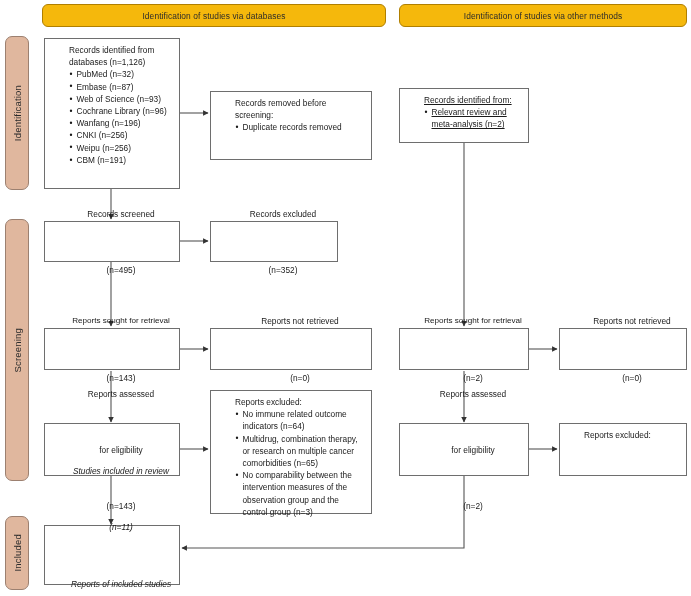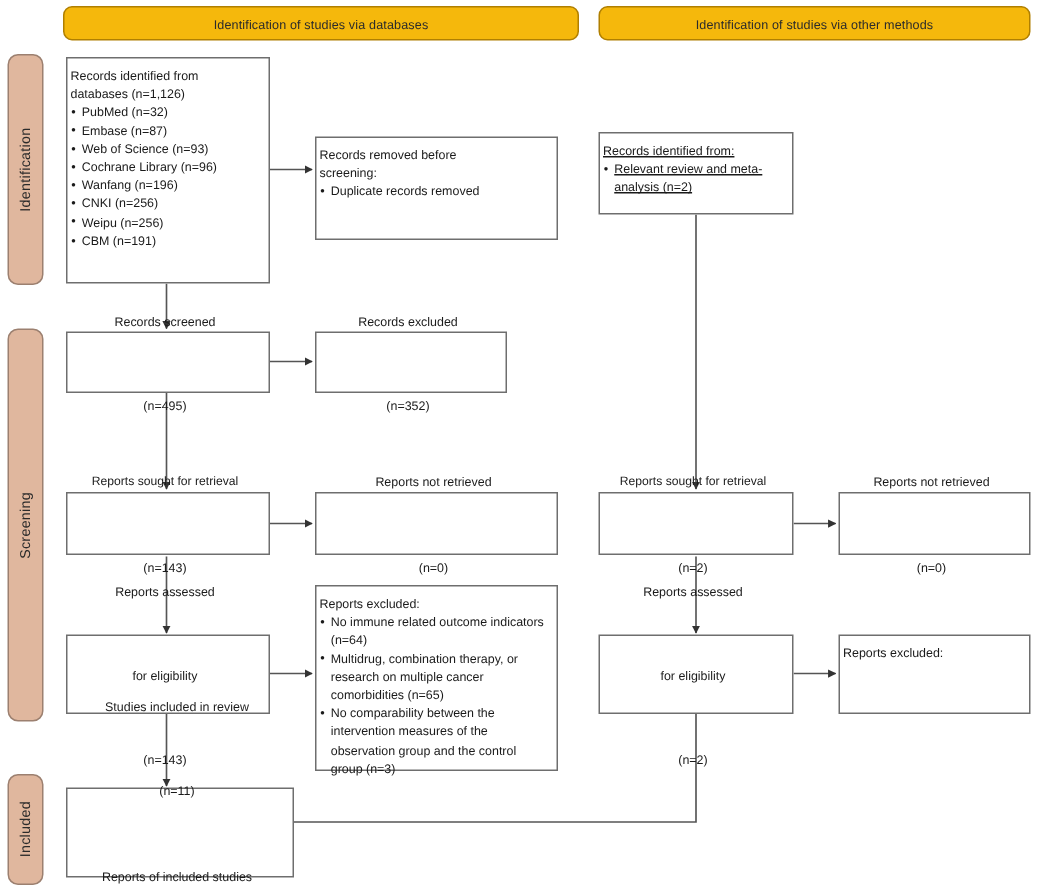--- a/index.html
+++ b/index.html
@@ -54,21 +54,21 @@
     color: #2b2b2b;
     letter-spacing: 0.1px;
     white-space: nowrap;
   }
 
   
   .box {
     position: absolute;
     background: #ffffff;
     border: 1px solid #6e6e6e;
-    padding: 5px 6px 4px 2px;
+    padding: 5px 6px 4px 24px;
     font-size: 8.3px;
     line-height: 12.2px;
     color: #1a1a1a;
   }
   .box.center { text-align: center; }
   .box.vcenter {
     display: flex;
     flex-direction: column;
     justify-content: center;
     gap: 44px;
@@ -207,21 +207,21 @@
 
   <div class="box" style="left:210px; top:390px; width:162px; height:124px;">
     <div class="ln">Reports excluded:</div>
     <ul>
       <li>No immune related outcome indicators (n=64)</li>
       <li>Multidrug, combination therapy, or research on multiple cancer comorbidities (n=65)</li>
       <li>No comparability between the intervention measures of the observation group and the control group (n=3)</li>
     </ul>
   </div>
 
-  <div class="box center vcenter" style="left:44px; top:525px; width:152px; height:60px;">
+  <div class="box center vcenter" style="left:44px; top:525px; width:136px; height:60px;font-style:italic;">
     <div class="ln">Studies included in review</div>
     <div class="ln">(n=11)</div>
     <div class="ln">Reports of included studies</div>
     <div class="ln">(n=11)</div>
   </div>
 
   <div class="box" style="left:399px; top:88px; width:130px; height:55px;text-decoration:underline;">
     <div class="ln">Records identified from:</div>
     <ul>
       <li>Relevant review and meta-analysis (n=2)</li>

